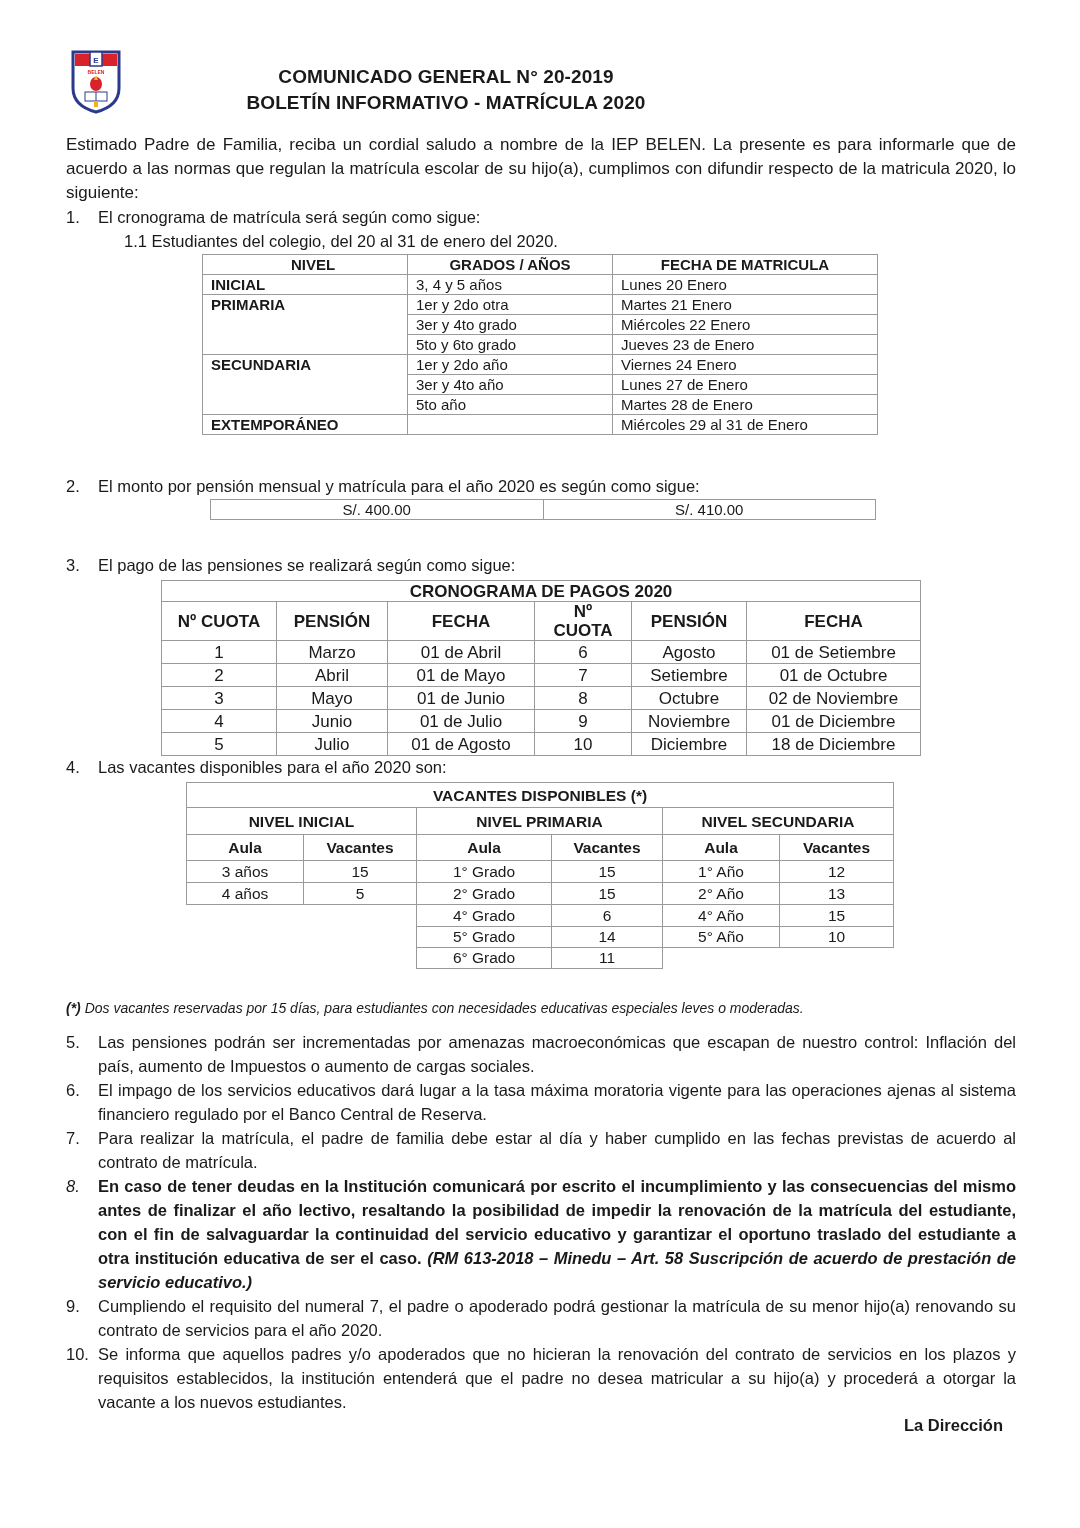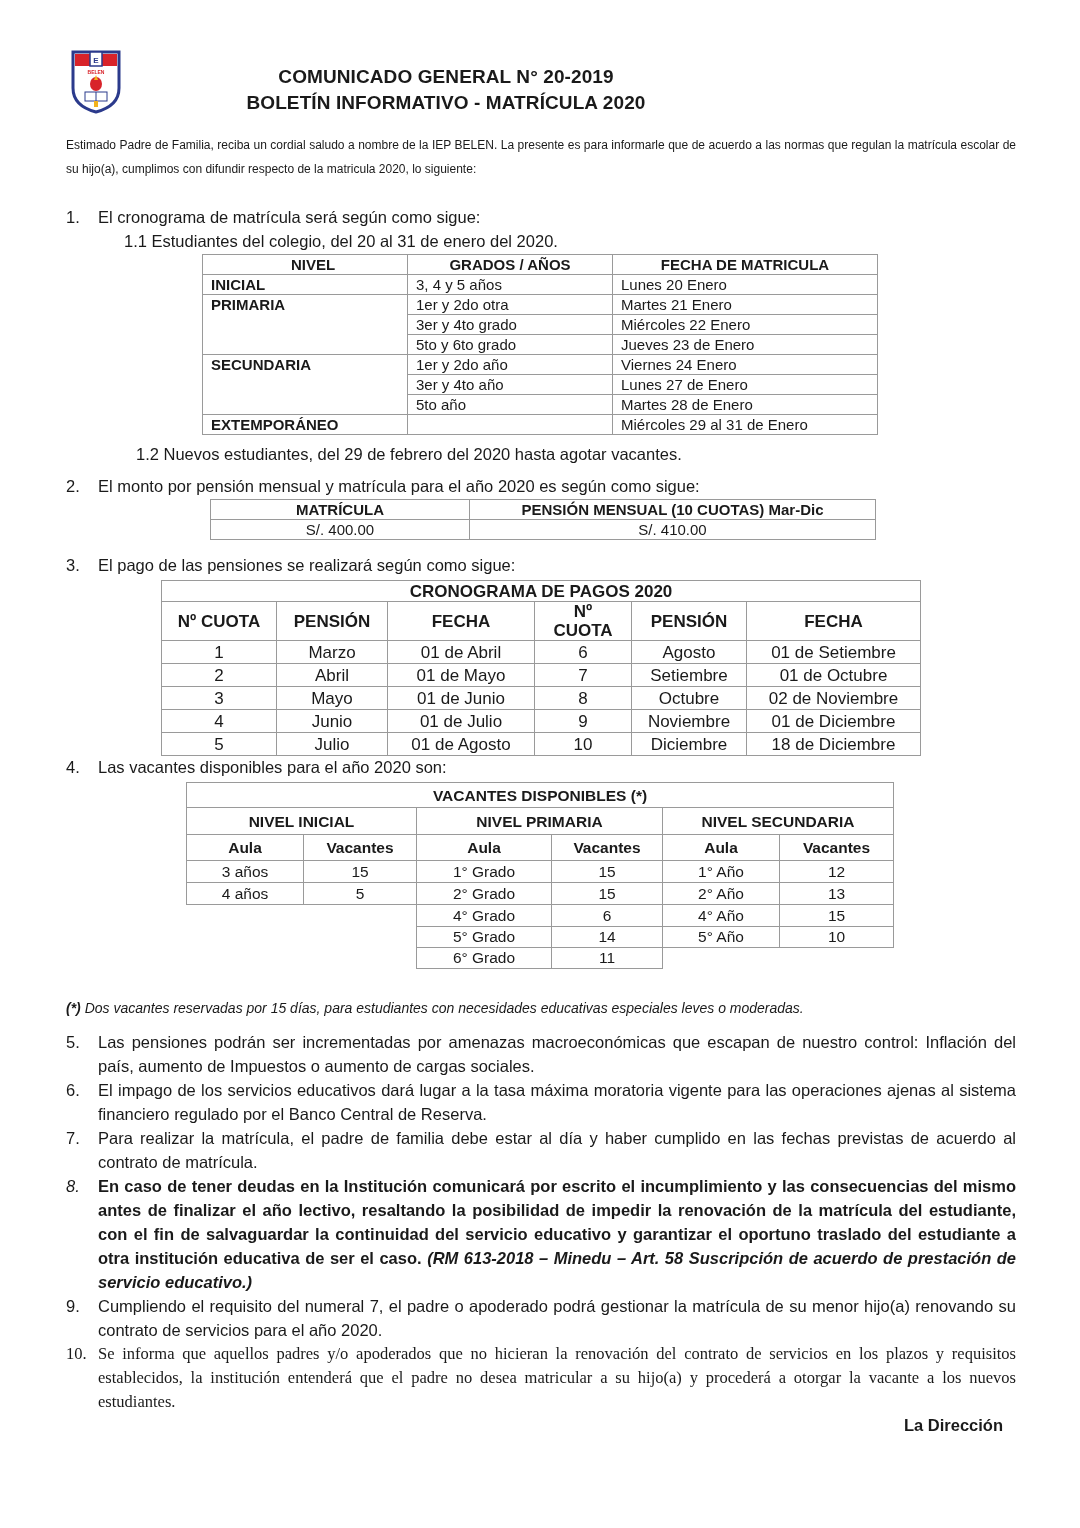--- a/index.html
+++ b/index.html
@@ -4,21 +4,21 @@
 <style>
   html, body { margin: 0; padding: 0; background: #ffffff; }
   body { width: 1080px; height: 1528px; position: relative; overflow: hidden;
          font-family: "Liberation Sans", sans-serif; color: #1a1a1a; }
   .page { position: absolute; left: 0; top: 0; width: 1080px; height: 1528px; }
   .logo { position: absolute; left: 70px; top: 48px; width: 52px; height: 66px; }
   .title { position: absolute; left: 0; width: 860px; text-align: center; font-weight: bold;
            font-size: 19px; letter-spacing: 0.1px; margin-left: 16px; }
   .t1 { top: 66px; left: 0; padding-left: 0; }
   .t2 { top: 92px; }
-  .para { position: absolute; left: 66px; width: 950px; font-size: 12px; line-height: 24px; text-align: justify; }
+  .para { position: absolute; left: 66px; width: 950px; font-size: 17px; line-height: 24px; text-align: justify; }
   .item { position: absolute; left: 66px; width: 950px; font-size: 16.5px; line-height: 24px; }
   .item .num { position: absolute; left: 0; top: 0; width: 30px; }
   .item .txt { margin-left: 32px; text-align: justify; display: block; }
   .sub { position: absolute; font-size: 16.5px; line-height: 24px; }
   table { position: absolute; border-collapse: collapse; font-size: 15px; }
   td, th { border: 1px solid #9a9a9a; padding: 0 8px; height: 19px; line-height: 19px; font-weight: normal; }
   th { font-weight: bold; text-align: center; }
   .b { font-weight: bold; }
   .c { text-align: center; }
   .noborder { border: none; }
@@ -94,33 +94,28 @@
       <td>Martes 28 de Enero</td>
     </tr>
     <tr>
       <td class="b">EXTEMPORÁNEO</td>
       <td></td>
       <td>Miércoles  29 al 31 de Enero</td>
     </tr>
   </tbody>
     </table>
 
-  <div class="sub" style="left:136px; top:442px;">1.2 Nuevos estudiantes, del 29 de febrero del 2020 hasta agotar vacantes.</div>
 
   <div class="item" style="top:474px;">
     <span class="num">2.</span>
     <span class="txt">El monto por pensión mensual y matrícula para el año 2020 es según como sigue:</span>
   </div>
 
   <table style="left:210px; top:499px; width:666px;">
     <tbody>
-        <tr>
-      <th style="width:242px;">MATRÍCULA</th>
-      <th>PENSIÓN MENSUAL (10 CUOTAS) Mar-Dic</th>
-    </tr>
     <tr>
       <td class="c">S/. 400.00</td>
       <td class="c">S/. 410.00</td>
     </tr>
   </tbody>
     </table>
 
   <div class="item" style="top:553px;">
     <span class="num">3.</span>
     <span class="txt">El pago de las pensiones se realizará según como sigue:</span>
@@ -267,19 +262,19 @@
 
   <div class="item bold-item" style="top:1174px;">
     <span class="num" style="font-style:italic;">8.</span>
     <span class="txt"><span>En caso de tener deudas en la Institución comunicará por escrito el incumplimiento y las consecuencias del mismo antes de finalizar el año lectivo, resaltando la posibilidad de impedir la renovación de la matrícula del estudiante, con el fin de salvaguardar la continuidad del servicio educativo y garantizar el oportuno traslado del estudiante a otra institución educativa de ser el caso.</span> <i>(RM 613-2018 – Minedu – Art. 58 Suscripción de acuerdo de prestación de servicio educativo.)</i></span>
   </div>
 
   <div class="item" style="top:1294px;">
     <span class="num">9.</span>
     <span class="txt">Cumpliendo el requisito del numeral 7, el padre o apoderado podrá gestionar la matrícula de su menor hijo(a) renovando su contrato de servicios para el año 2020.</span>
   </div>
-  <div class="item" style="top:1342px;font-family:Liberation Serif, serif;">
+  <div class="item" style="top:1342px;">
     <span class="num">10.</span>
     <span class="txt">Se informa que aquellos padres y/o apoderados que no hicieran la renovación del contrato de servicios en los plazos y requisitos establecidos, la institución entenderá que el padre no desea matricular a su hijo(a) y procederá a otorgar la vacante a los nuevos estudiantes.</span>
   </div>
 
   <div class="signature">La Dirección</div>
 </div>
 
 </body></html>

